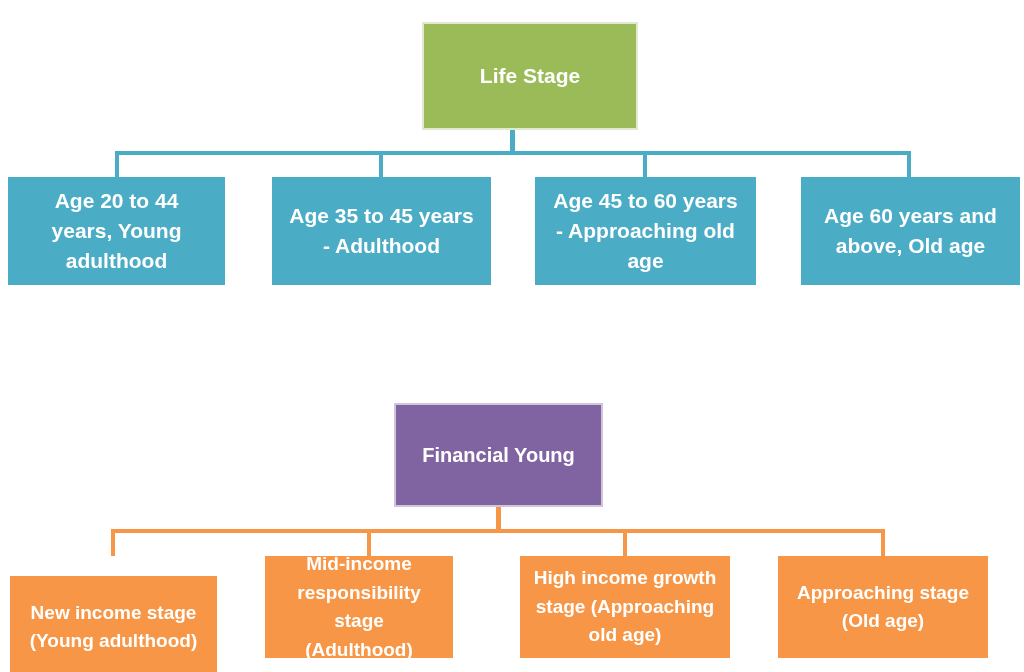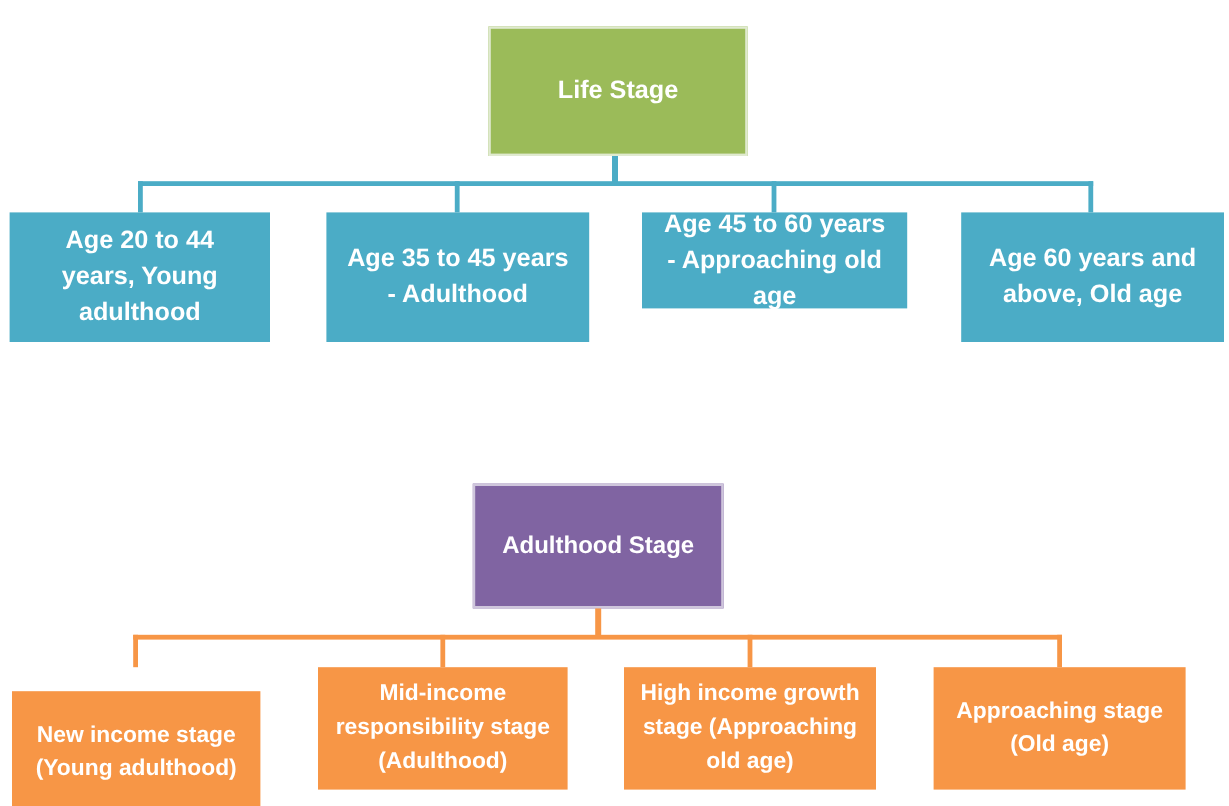--- a/index.html
+++ b/index.html
@@ -38,69 +38,69 @@
   .fin-child  { font-size: 19px; line-height: 1.5; }
   .conn { position: absolute; }
 </style>
 </head>
 <body>
 
 <div class="canvas">
 
   <div>
 
-    <div class="node root-node life-root" style="left: 407px; top: 22px; width: 216px; height: 108px; background-color: rgb(155, 187, 89); border-color: rgb(224, 234, 208);">
+    <div class="node root-node life-root" style="left: 422px; top: 22px; width: 216px; height: 108px; background-color: rgb(155, 187, 89); border-color: rgb(224, 234, 208);">
       <span class="lbl">Life Stage</span>
     </div>
 
     <div class="conn" style="left: 510px; top: 130px; width: 5px; height: 23px; background-color: rgb(75, 172, 198);"></div>
     <div class="conn" style="left: 115px; top: 151px; width: 796px; height: 4px; background-color: rgb(75, 172, 198);"></div>
     <div class="conn" style="left: 115px; top: 151px; width: 4px; height: 26px; background-color: rgb(75, 172, 198);"></div>
     <div class="conn" style="left: 379px; top: 151px; width: 4px; height: 26px; background-color: rgb(75, 172, 198);"></div>
     <div class="conn" style="left: 643px; top: 151px; width: 4px; height: 26px; background-color: rgb(75, 172, 198);"></div>
     <div class="conn" style="left: 907px; top: 151px; width: 4px; height: 26px; background-color: rgb(75, 172, 198);"></div>
 
     <div class="node child-node life-child" style="left: 8px; top: 177px; width: 217px; height: 108px; background-color: rgb(75, 172, 198);">
       <span class="lbl">Age 20 to 44
 years, Young
 adulthood</span>
     </div>
     <div class="node child-node life-child" style="left: 272px; top: 177px; width: 219px; height: 108px; background-color: rgb(75, 172, 198);">
       <span class="lbl">Age 35 to 45 years
 - Adulthood</span>
     </div>
-    <div class="node child-node life-child" style="left: 535px; top: 177px; width: 221px; height: 80px; background-color: rgb(75, 172, 198);">
+    <div class="node child-node life-child" style="left: 535px; top: 177px; width: 221px; height: 108px; background-color: rgb(75, 172, 198);">
       <span class="lbl">Age 45 to 60 years
 - Approaching old
 age</span>
     </div>
     <div class="node child-node life-child" style="left: 801px; top: 177px; width: 219px; height: 108px; background-color: rgb(75, 172, 198);">
       <span class="lbl">Age 60 years and
 above, Old age</span>
     </div>
   </div>
 
   <div>
 
     <div class="node root-node fin-root" style="left: 394px; top: 403px; width: 209px; height: 104px; background-color: rgb(128, 100, 162); border-color: rgb(207, 198, 220);">
-      <span class="lbl">Adulthood Stage</span>
+      <span class="lbl">Financial Young</span>
     </div>
 
     <div class="conn" style="left: 496px; top: 507px; width: 5px; height: 24px; background-color: rgb(247, 150, 70);"></div>
     <div class="conn" style="left: 111px; top: 529px; width: 774px; height: 4px; background-color: rgb(247, 150, 70);"></div>
     <div class="conn" style="left: 111px; top: 529px; width: 4px; height: 27px; background-color: rgb(247, 150, 70);"></div>
     <div class="conn" style="left: 367px; top: 529px; width: 4px; height: 27px; background-color: rgb(247, 150, 70);"></div>
     <div class="conn" style="left: 623px; top: 529px; width: 4px; height: 27px; background-color: rgb(247, 150, 70);"></div>
     <div class="conn" style="left: 881px; top: 529px; width: 4px; height: 27px; background-color: rgb(247, 150, 70);"></div>
 
     <div class="node child-node fin-child" style="left: 10px; top: 556px; width: 207px; height: 102px; background-color: rgb(247, 150, 70); margin-top: 20px;">
       <span class="lbl">New income stage
 (Young adulthood)</span>
     </div>
-    <div class="node child-node fin-child" style="left: 265px; top: 556px; width: 208px; height: 102px; background-color: rgb(247, 150, 70);">
+    <div class="node child-node fin-child" style="left: 265px; top: 556px; width: 188px; height: 102px; background-color: rgb(247, 150, 70);">
       <span class="lbl">Mid-income
 responsibility stage
 (Adulthood)</span>
     </div>
     <div class="node child-node fin-child" style="left: 520px; top: 556px; width: 210px; height: 102px; background-color: rgb(247, 150, 70);">
       <span class="lbl">High income growth
 stage (Approaching
 old age)</span>
     </div>
     <div class="node child-node fin-child" style="left: 778px; top: 556px; width: 210px; height: 102px; background-color: rgb(247, 150, 70);">

